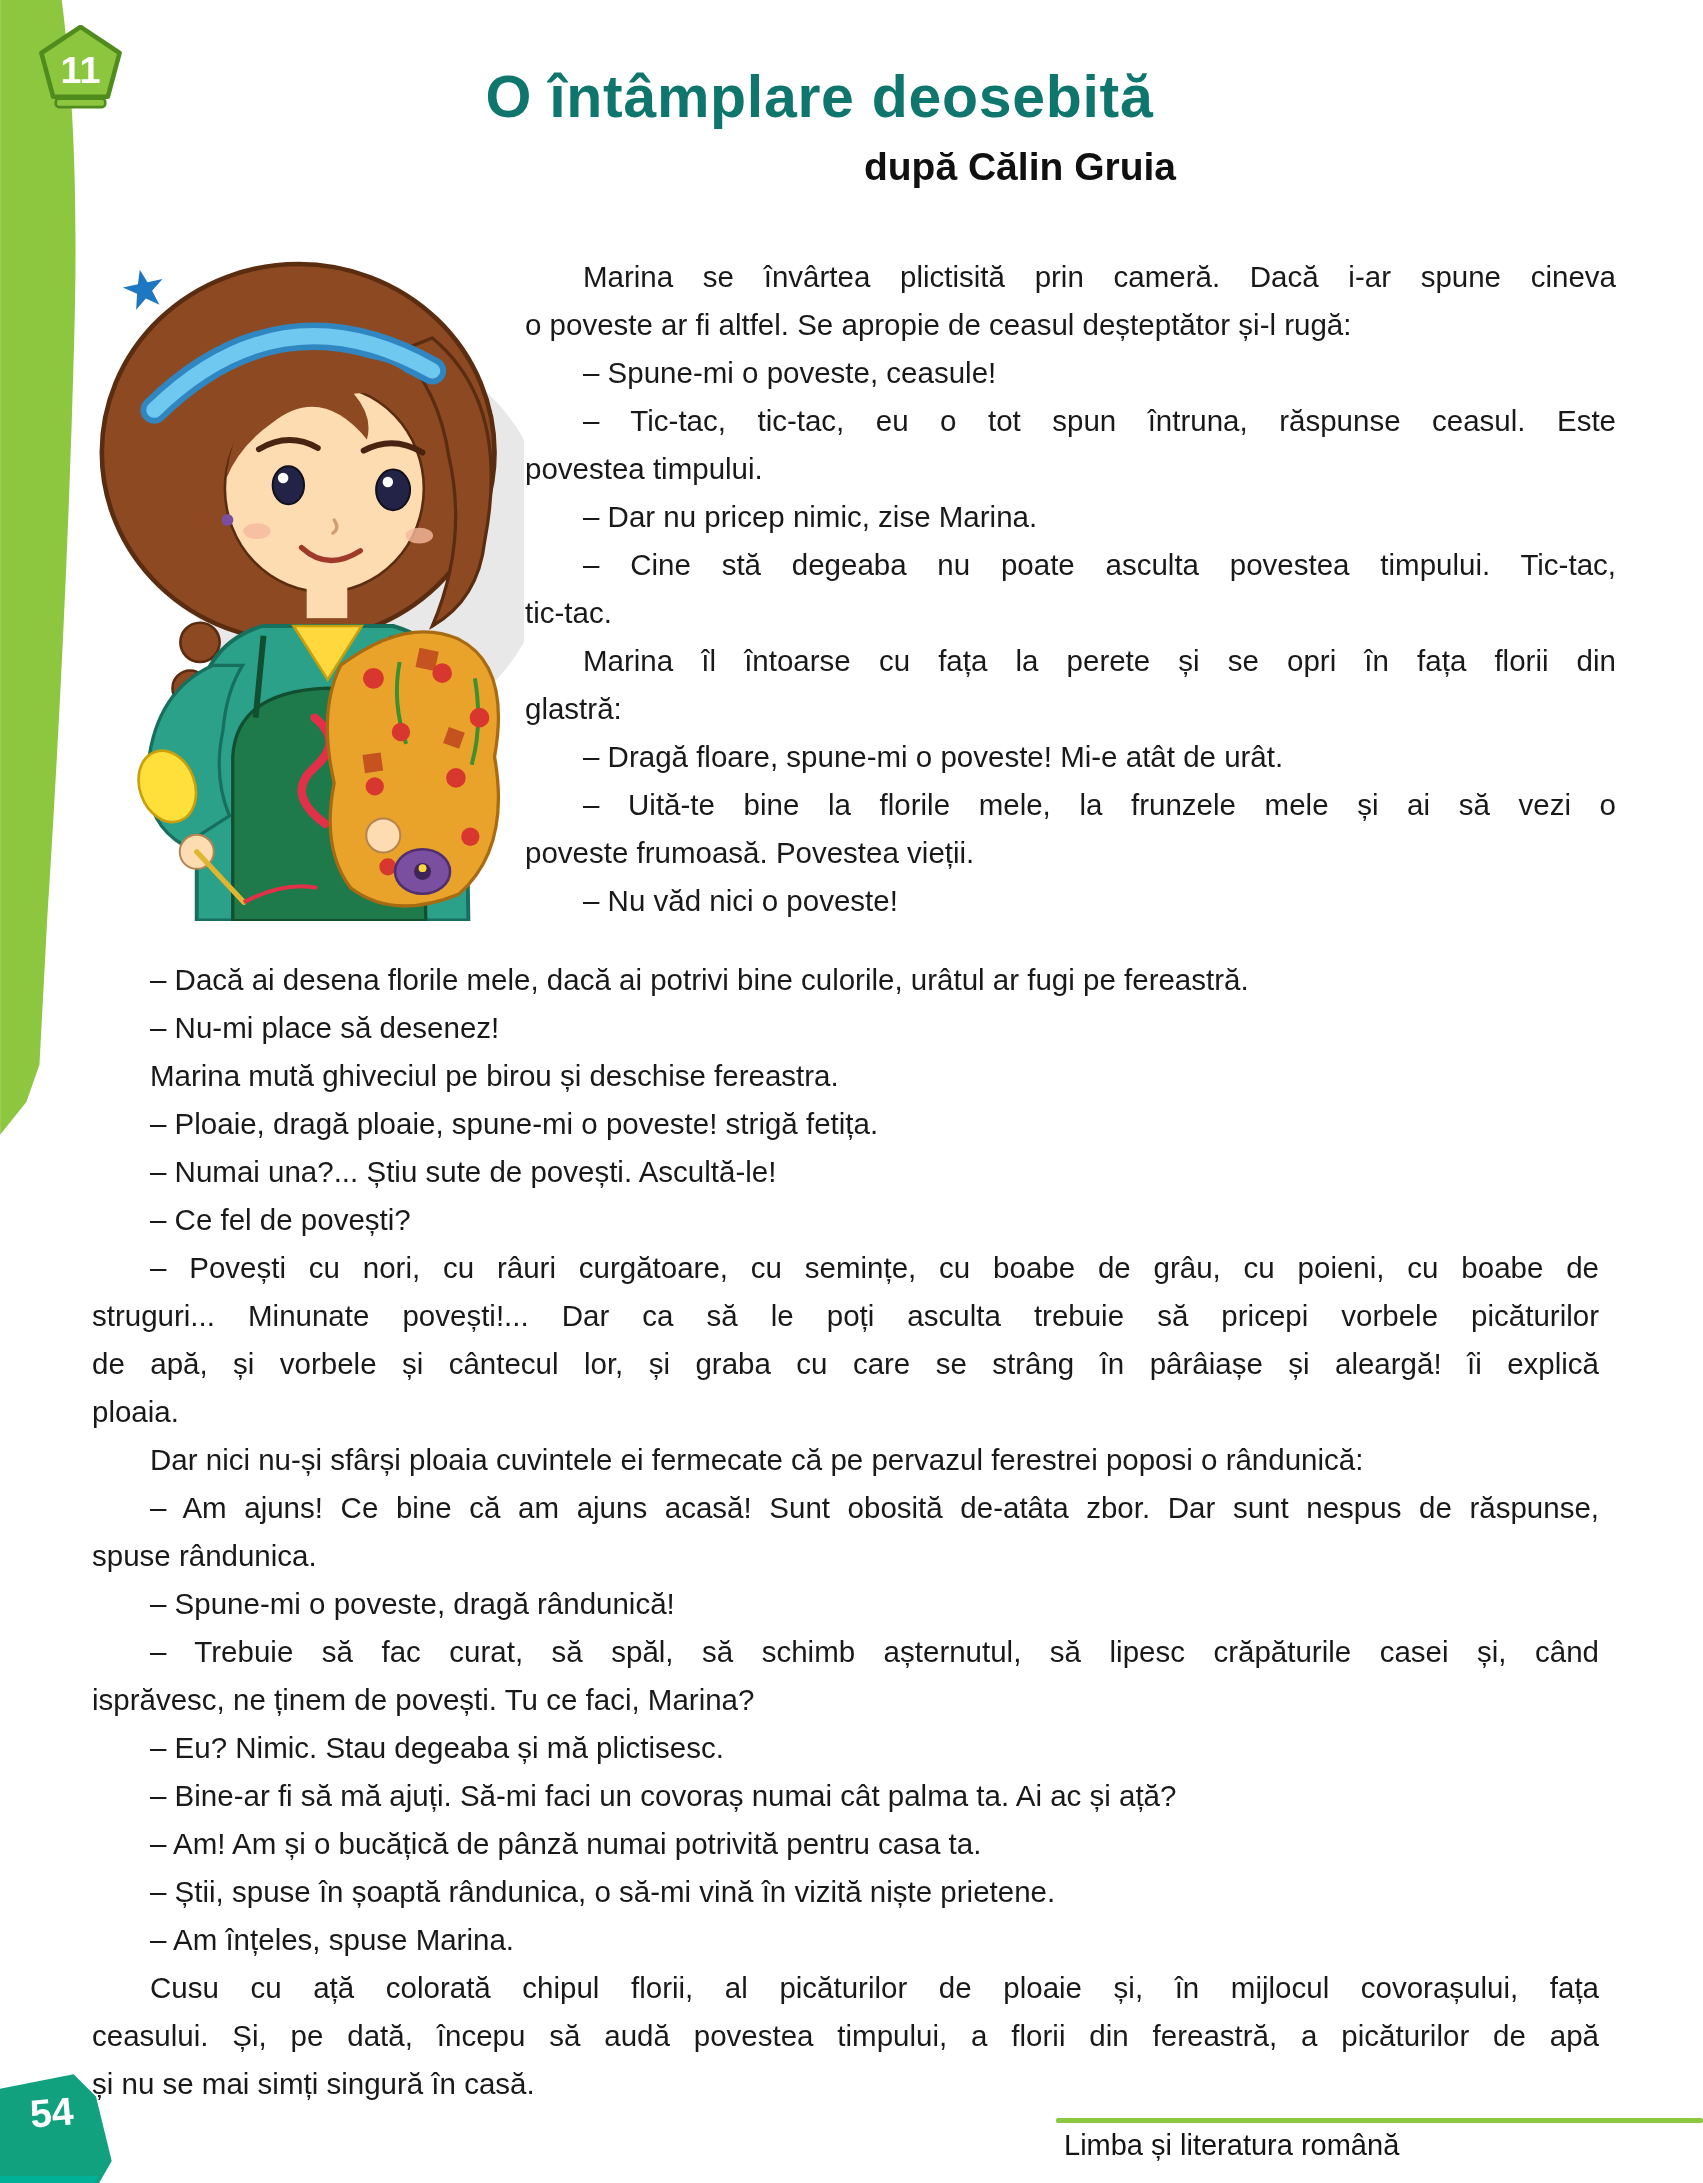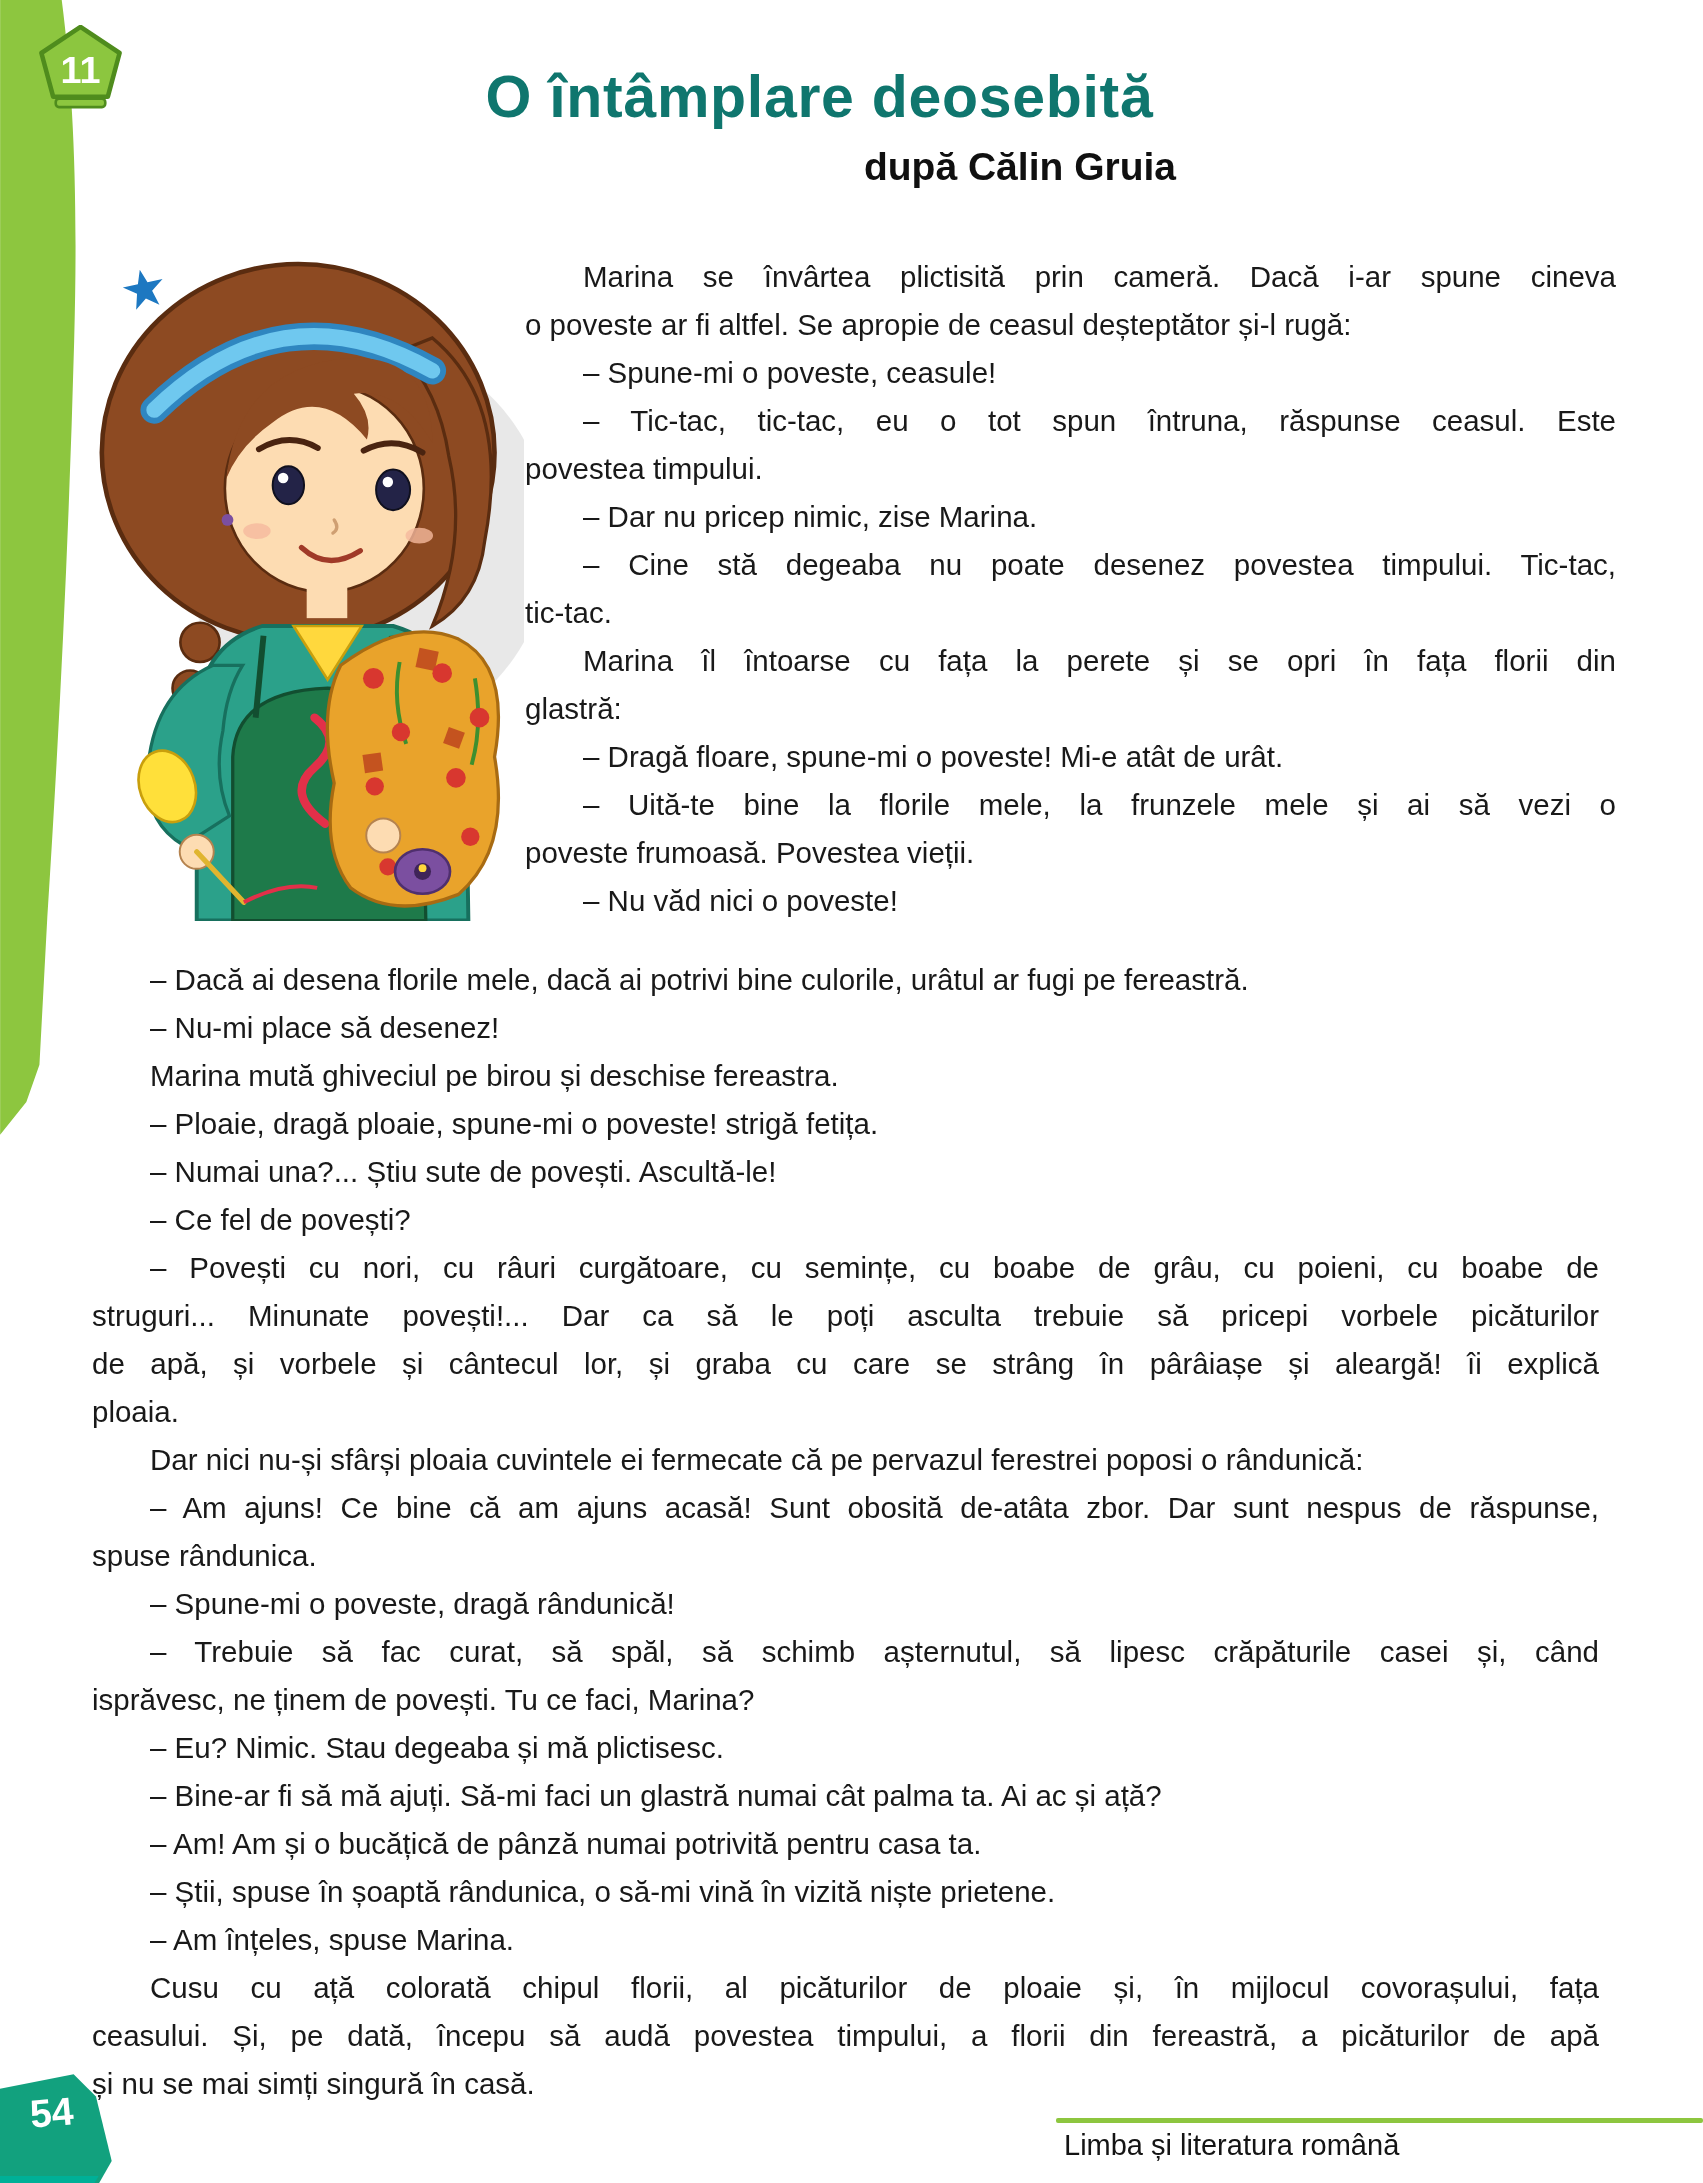--- a/index.html
+++ b/index.html
@@ -138,21 +138,21 @@
   <div class="abs" id="title">O întâmplare deosebită</div>
   <div class="abs" id="subtitle">după Călin Gruia</div>
 
   <div class="story-block" id="block1">
       <div class="story-line indent justify">Marina se învârtea plictisită prin cameră. Dacă i-ar spune cineva</div>
       <div class="story-line">o poveste ar fi altfel. Se apropie de ceasul deșteptător și-l rugă:</div>
       <div class="story-line indent">– Spune-mi o poveste, ceasule!</div>
       <div class="story-line indent justify">– Tic-tac, tic-tac, eu o tot spun întruna, răspunse ceasul. Este</div>
       <div class="story-line">povestea timpului.</div>
       <div class="story-line indent">– Dar nu pricep nimic, zise Marina.</div>
-      <div class="story-line indent justify">– Cine stă degeaba nu poate desenez povestea timpului. Tic-tac,</div>
+      <div class="story-line indent justify">– Cine stă degeaba nu poate asculta povestea timpului. Tic-tac,</div>
       <div class="story-line">tic-tac.</div>
       <div class="story-line indent justify">Marina îl întoarse cu fața la perete și se opri în fața florii din</div>
       <div class="story-line">glastră:</div>
       <div class="story-line indent">– Dragă floare, spune-mi o poveste! Mi-e atât de urât.</div>
       <div class="story-line indent justify">– Uită-te bine la florile mele, la frunzele mele și ai să vezi o</div>
       <div class="story-line">poveste frumoasă. Povestea vieții.</div>
       <div class="story-line indent">– Nu văd nici o poveste!</div>
     </div>
   <div class="story-block" id="block2">
       <div class="story-line indent">– Dacă ai desena florile mele, dacă ai potrivi bine culorile, urâtul ar fugi pe fereastră.</div>
@@ -165,21 +165,21 @@
       <div class="story-line justify">struguri... Minunate povești!... Dar ca să le poți asculta trebuie să pricepi vorbele picăturilor</div>
       <div class="story-line justify">de apă, și vorbele și cântecul lor, și graba cu care se strâng în pârâiașe și aleargă! îi explică</div>
       <div class="story-line">ploaia.</div>
       <div class="story-line indent">Dar nici nu-și sfârși ploaia cuvintele ei fermecate că pe pervazul ferestrei poposi o rândunică:</div>
       <div class="story-line indent justify">– Am ajuns! Ce bine că am ajuns acasă! Sunt obosită de-atâta zbor. Dar sunt nespus de răspunse,</div>
       <div class="story-line">spuse rândunica.</div>
       <div class="story-line indent">– Spune-mi o poveste, dragă rândunică!</div>
       <div class="story-line indent justify">– Trebuie să fac curat, să spăl, să schimb așternutul, să lipesc crăpăturile casei și, când</div>
       <div class="story-line">isprăvesc, ne ținem de povești. Tu ce faci, Marina?</div>
       <div class="story-line indent">– Eu? Nimic. Stau degeaba și mă plictisesc.</div>
-      <div class="story-line indent">– Bine-ar fi să mă ajuți. Să-mi faci un glastră numai cât palma ta. Ai ac și ață?</div>
+      <div class="story-line indent">– Bine-ar fi să mă ajuți. Să-mi faci un covoraș numai cât palma ta. Ai ac și ață?</div>
       <div class="story-line indent">– Am! Am și o bucățică de pânză numai potrivită pentru casa ta.</div>
       <div class="story-line indent">– Știi, spuse în șoaptă rândunica, o să-mi vină în vizită niște prietene.</div>
       <div class="story-line indent">– Am înțeles, spuse Marina.</div>
       <div class="story-line indent justify">Cusu cu ață colorată chipul florii, al picăturilor de ploaie și, în mijlocul covorașului, fața</div>
       <div class="story-line justify">ceasului. Și, pe dată, începu să audă povestea timpului, a florii din fereastră, a picăturilor de apă</div>
       <div class="story-line">și nu se mai simți singură în casă.</div>
     </div>
 
   <div class="abs" id="footer-rule"></div>
   <div class="abs" id="footer-text">Limba și literatura română</div>

